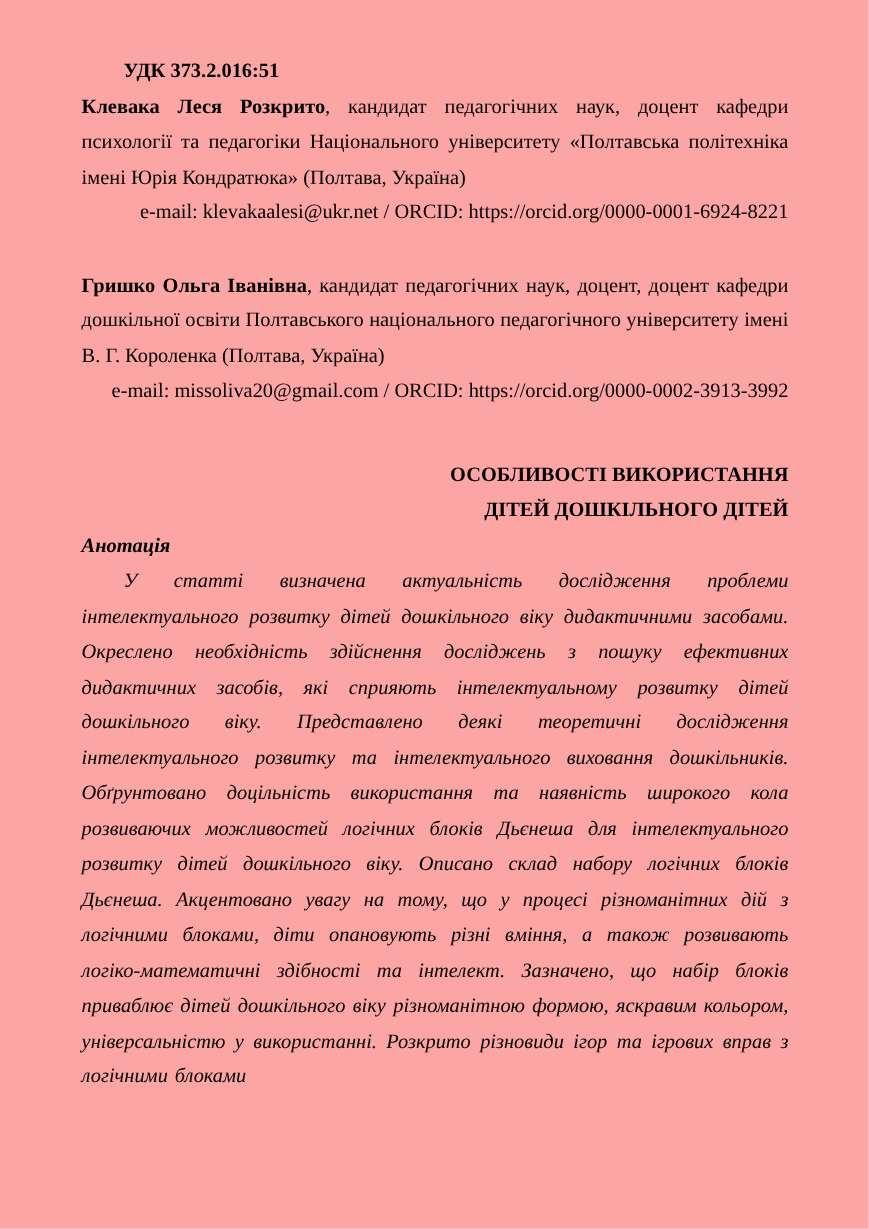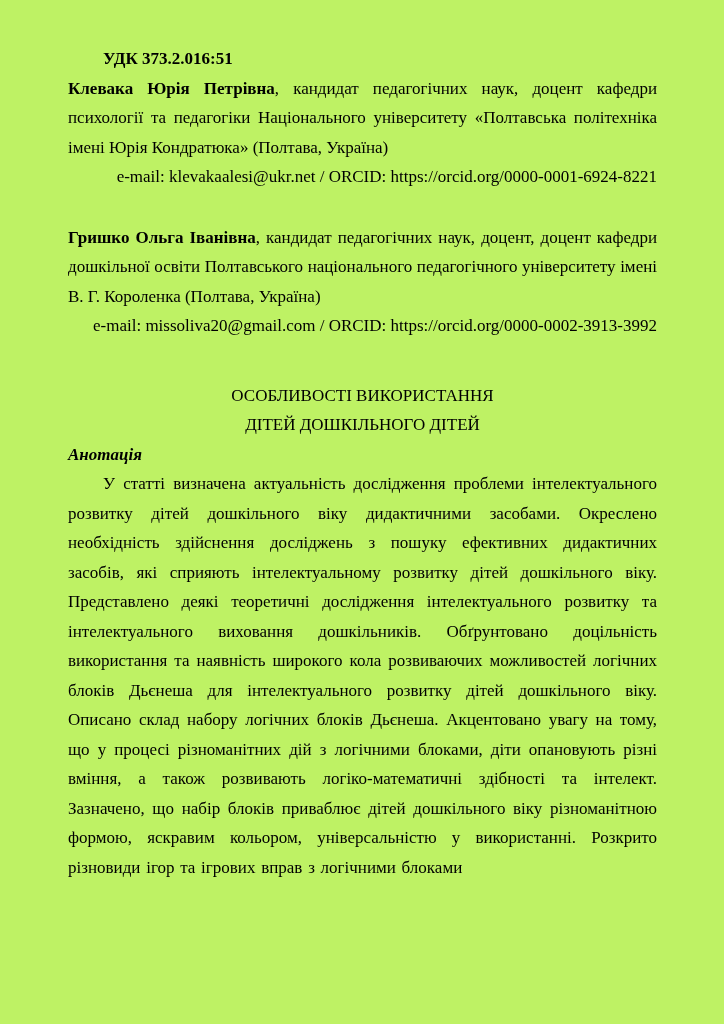--- a/index.html
+++ b/index.html
@@ -13,21 +13,21 @@
     overflow: hidden;
     font-family: "Liberation Serif", "DejaVu Serif", serif;
     color: #000000;
     -webkit-font-smoothing: antialiased;
   }
   .page {
     box-sizing: border-box;
     width: 724px;
     height: 1024px;
     padding: 44px 67px 0 68px;
-    background: #bef264;
+    background: #fca5a5;
   }
   p, div { margin: 0; padding: 0; }
 
   .line { line-height: 29.5px; font-size: 17px; }
 
   .udk {
     font-weight: bold;
     text-indent: 35px;
     text-align: left;
   }
@@ -35,43 +35,44 @@
     text-align: justify;
   }
   .author-name { font-weight: bold; }
   .contact-line {
     text-align: right;
   }
   .author-block-2 { margin-top: 31px; }
 
   .title-block { margin-top: 40px; }
   .title-line {
-    text-align: center;
-    font-weight: normal;
+    text-align: right;
+    font-weight: bold;
   }
   .abstract-heading {
     text-align: left;
     font-weight: bold;
     font-style: italic;
   }
   .abstract-para {
     text-align: justify;
+    font-style: italic;
     text-indent: 35px;
     word-spacing: 1.5px;
   }
 </style>
 </head>
 <body>
 
 <div class="page">
 
   <p class="line udk">УДК 373.2.016:51</p>
 
   <div class="author-block">
-    <p class="line author-para"><span class="author-name">Клевака Юрія Петрівна</span><span>, кандидат педагогічних наук, доцент кафедри психології та педагогіки Національного університету «Полтавська політехніка імені Юрія Кондратюка» (Полтава, Україна)</span></p>
+    <p class="line author-para"><span class="author-name">Клевака Леся Розкрито</span><span>, кандидат педагогічних наук, доцент кафедри психології та педагогіки Національного університету «Полтавська політехніка імені Юрія Кондратюка» (Полтава, Україна)</span></p>
     <p class="line contact-line">e-mail: klevakaalesi@ukr.net / ORCID: https://orcid.org/0000-0001-6924-8221</p>
   </div>
 
   <div class="author-block author-block-2">
     <p class="line author-para"><span class="author-name">Гришко Ольга Іванівна</span><span>, кандидат педагогічних наук, доцент, доцент кафедри дошкільної освіти Полтавського національного педагогічного університету імені В. Г. Короленка (Полтава, Україна)</span></p>
     <p class="line contact-line">e-mail: missoliva20@gmail.com / ORCID: https://orcid.org/0000-0002-3913-3992</p>
   </div>
 
   <div class="title-block">
     <div class="line title-line">ОСОБЛИВОСТІ ВИКОРИСТАННЯ</div>

